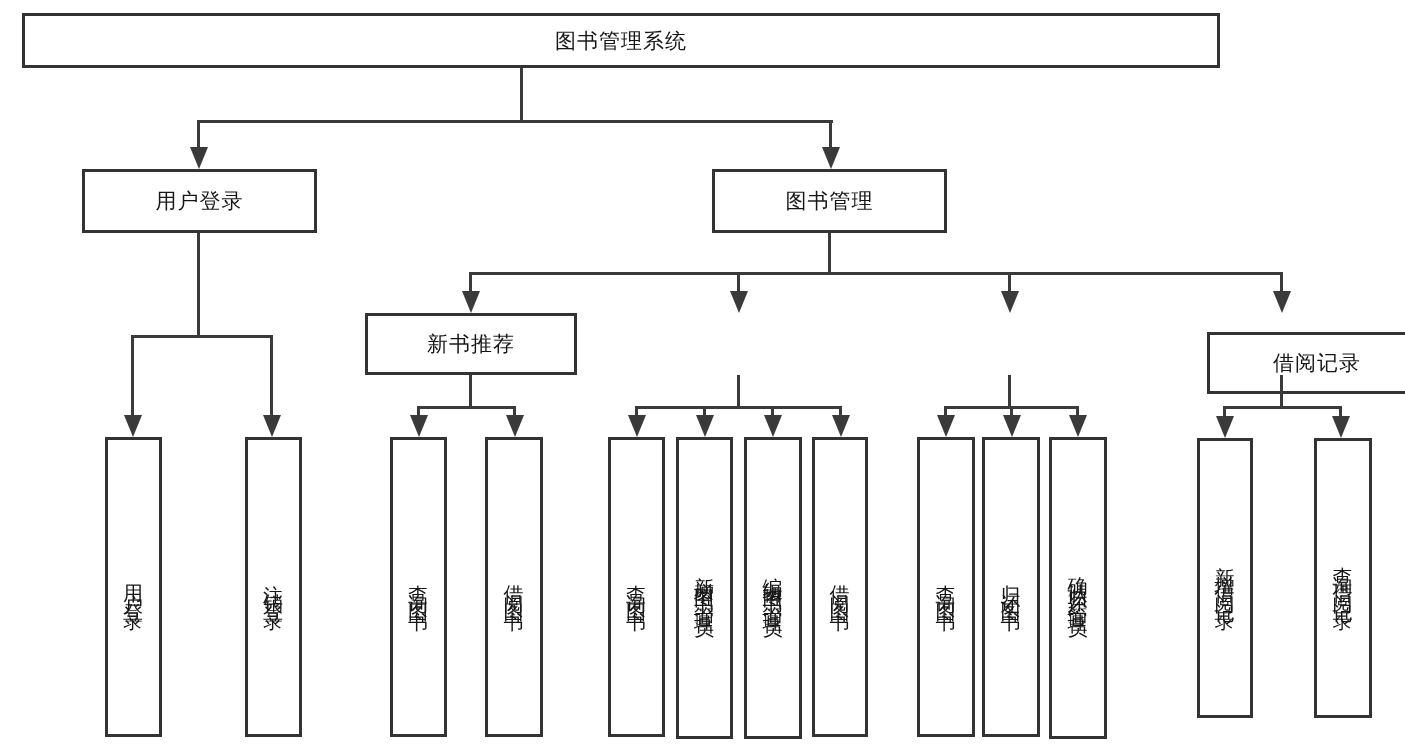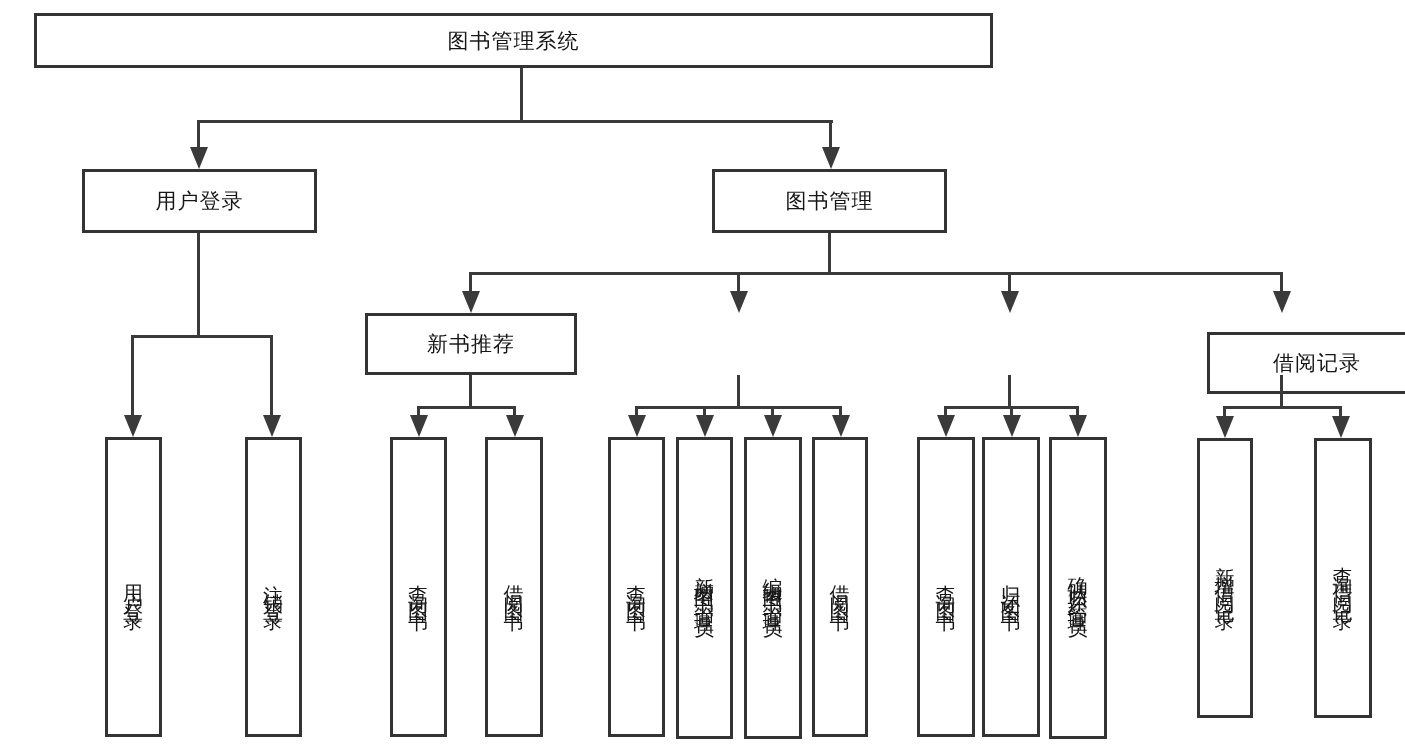--- a/index.html
+++ b/index.html
@@ -56,21 +56,21 @@
     color:#a0a0a0;
     white-space:nowrap;
     z-index:10;
   }
 </style>
 </head>
 <body>
 
 <div id="canvas">
 
-  <div class="node hnode" style="left:22px;top:13px;width:959px;height:55px;margin-left:12px;">
+  <div class="node hnode" style="left:22px;top:13px;width:1198px;height:55px;">
     <span>图书管理系统</span>
   </div>
 
   <div class="vline" style="left:520px;top:68px;height:52px;"></div>
   <div class="hline" style="left:197px;top:120px;width:636px;"></div>
   <div class="vline" style="left:197px;top:120px;height:28px;"></div>
   <div class="arrow" style="left:190px;top:147px;"></div>
   <div class="vline" style="left:829px;top:120px;height:28px;"></div>
   <div class="arrow" style="left:822px;top:147px;"></div>
 

